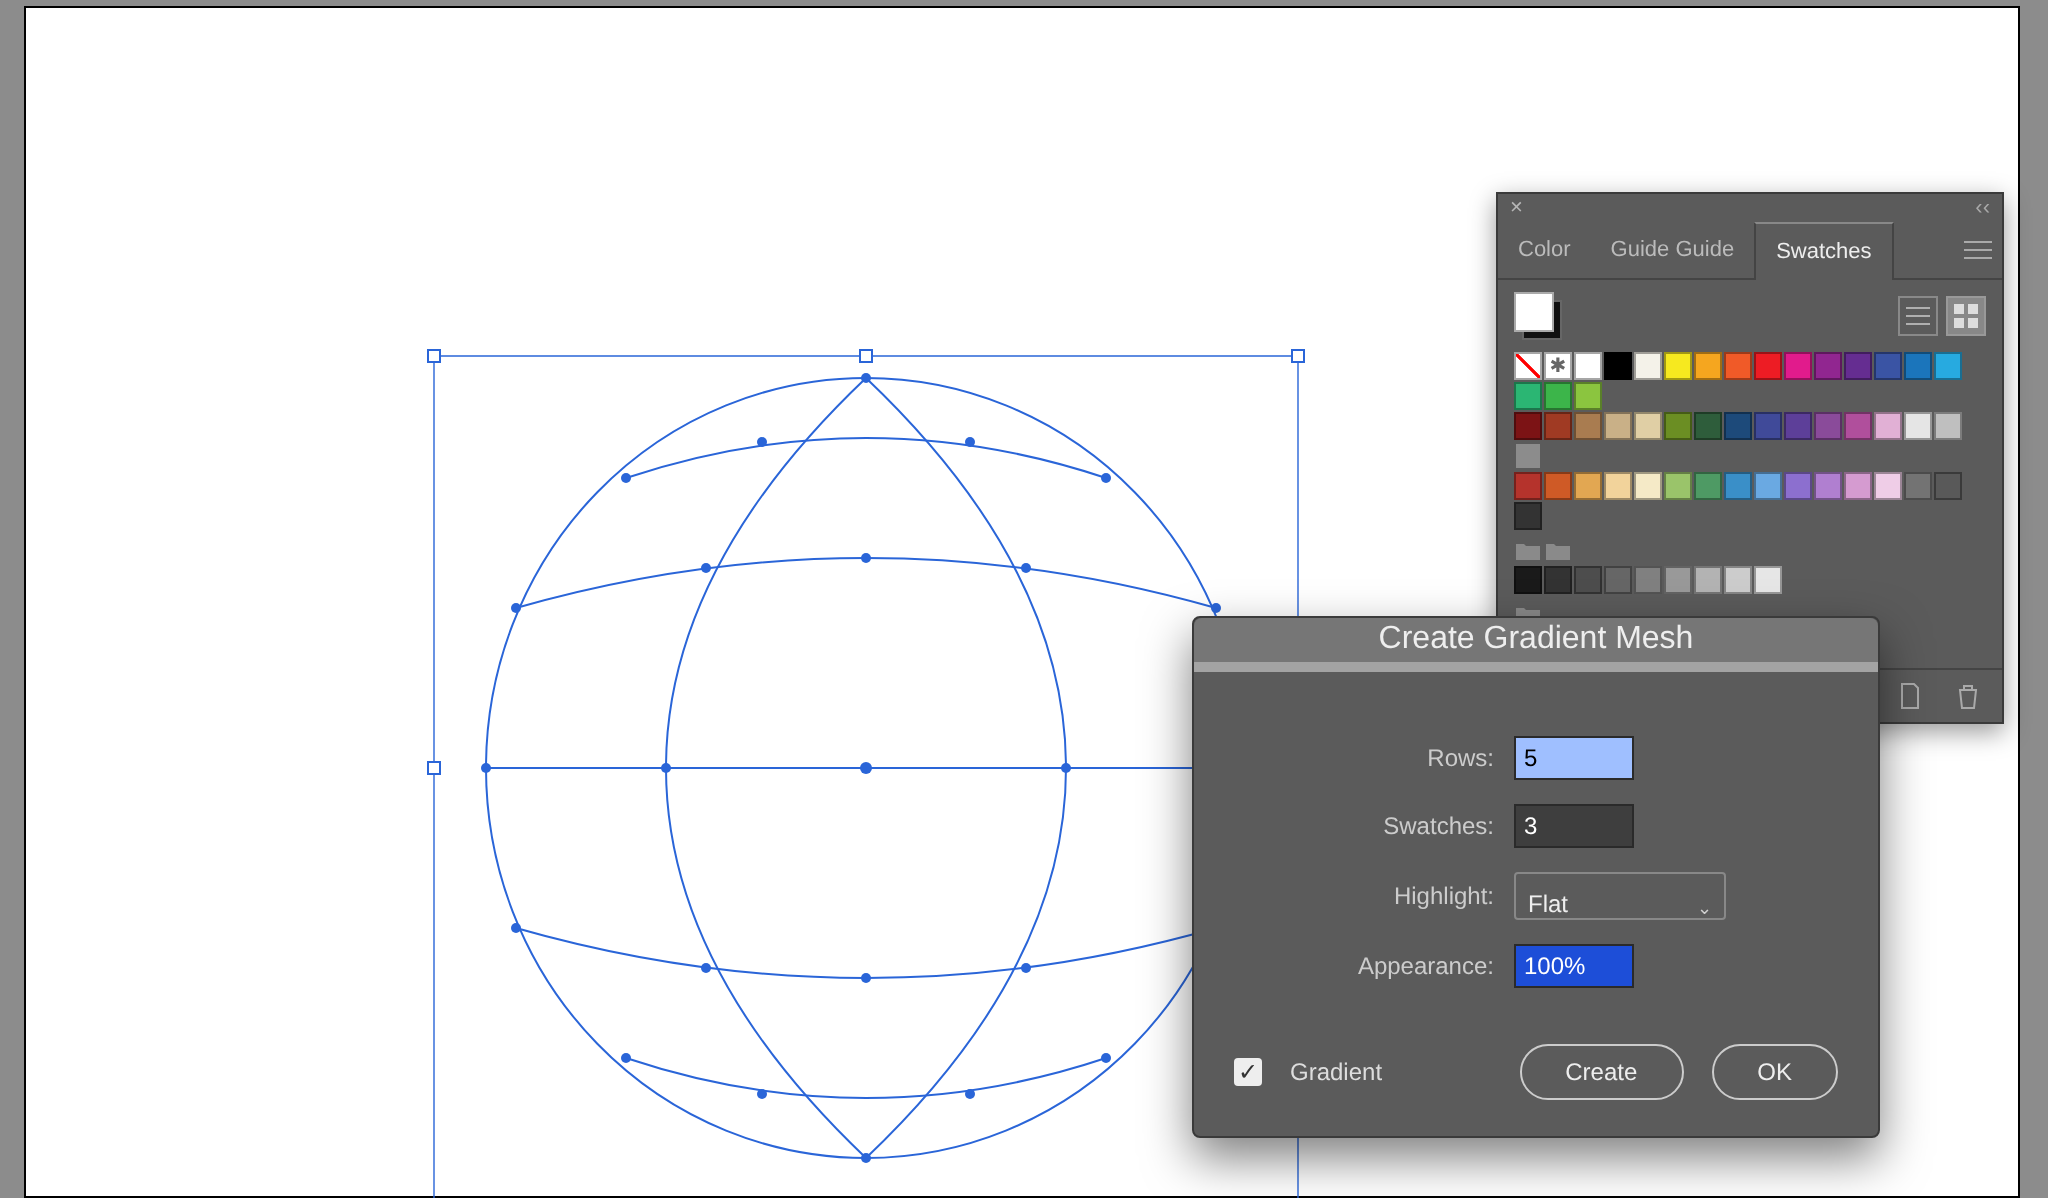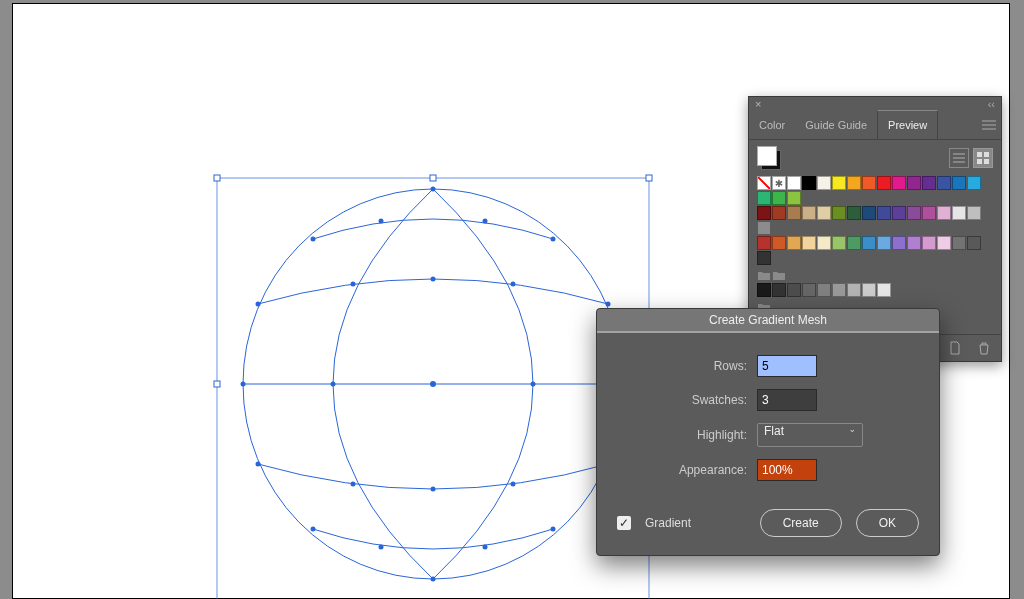--- a/index.html
+++ b/index.html
@@ -11,21 +11,21 @@
 .art svg{display:block}
 .blue{stroke:#2a65d8;fill:none;vector-effect:non-scaling-stroke}
 .handle{fill:#2a65d8;stroke:none}
 .anchor{fill:#fff;stroke:#2a65d8;stroke-width:1}
 
 
 .panel{position:absolute;right:22px;top:96px;width:252px;background:#5b5b5b;border:1px solid #3a3a3a;box-shadow:0 4px 12px rgba(0,0,0,.4);color:#ddd;font-size:11px}
 .panel-header{height:14px;display:flex;align-items:center;padding:0 6px}
 .panel-header .x{opacity:.7}
 .panel-rt{margin-left:auto;opacity:.6}
-.tabs{display:flex;align-items:flex-end;height:28px;border-bottom:1px solid #444}
+.tabs{display:flex;align-items:flex-start;height:28px;border-bottom:1px solid #444}
 .tabs .tab{padding:0 10px;height:28px;line-height:28px;color:#bbb;cursor:pointer}
 .tabs .tab.active{background:#5b5b5b;color:#eee;border-top:1px solid #888;border-left:1px solid #444;border-right:1px solid #444}
 .tabs .menu{margin-left:auto;width:24px;height:28px;display:flex;align-items:center;justify-content:center;opacity:.7;cursor:pointer}
 .fgbg{display:flex;align-items:center;padding:6px 8px}
 .fgbg .box{position:relative;width:24px;height:24px}
 .fgbg .fg{position:absolute;width:18px;height:18px;left:0;top:0;background:#fff;border:1px solid #aaa}
 .fgbg .bg{position:absolute;width:18px;height:18px;right:0;bottom:0;background:#111;border:1px solid #666}
 .fgbg .views{margin-left:auto;display:flex;gap:4px}
 .vicon{width:18px;height:18px;border:1px solid #999;display:flex;align-items:center;justify-content:center;opacity:.75;cursor:pointer}
 .vicon.active{opacity:1;background:#888}
@@ -38,27 +38,27 @@
 .reg::after{content:"✱";position:absolute;inset:0;display:flex;align-items:center;justify-content:center;font-size:10px;color:#666}
 .folders{padding:2px 8px 0 8px;display:flex;flex-wrap:wrap}
 .folder{width:14px;height:14px;margin:0 1px 1px 0;border-radius:1px;display:flex;align-items:center;justify-content:center}
 .folder svg{width:12px;height:12px}
 .panel-foot{display:flex;gap:12px;align-items:center;height:26px;padding:0 8px;border-top:1px solid #444;margin-top:4px}
 .ficon{width:18px;height:18px;display:flex;align-items:center;justify-content:center;opacity:.7;cursor:pointer}
 .panel-foot .sp{flex:1}
 
 
 .dialog{position:absolute;left:596px;top:308px;width:342px;background:#5b5b5b;color:#ddd;border:1px solid #3a3a3a;box-shadow:0 10px 24px rgba(0,0,0,.5);font-size:12px;border-radius:4px}
-.dialog-header{height:22px;background:#767676;color:#eee;display:flex;align-items:center;justify-content:center;font-size:12px;border-radius:4px 4px 0 0;border-bottom:2px solid #a3a3a3;position:relative}
-.dlg-body{padding:22px 20px 16px 20px}
+.dialog-header{height:22px;background:#767676;color:#eee;display:flex;align-items:center;justify-content:center;font-size:16px;border-radius:4px 4px 0 0;border-bottom:5px solid #a3a3a3;position:relative}
+.dlg-body{padding:32px 20px 16px 20px}
 .field{display:flex;align-items:center;margin-bottom:12px}
 .field label{width:130px;text-align:right;padding-right:10px;color:#ccc}
 .field input{width:50px;height:20px;background:#3e3e3e;border:1px solid #2a2a2a;color:#fff;padding:0 4px;font-family:inherit;font-size:12px}
-.field input.ro{background:#c2410c}
-.field .sel{width:92px;height:22px;background:#5b5b5b;border:1px solid #888;border-radius:2px;display:flex;align-items:flex-start;padding:0 6px;color:#eee}
+.field input.ro{background:#1d4ed8}
+.field .sel{width:92px;height:22px;background:#5b5b5b;border:1px solid #888;border-radius:2px;display:flex;align-items:flex-end;padding:0 6px;color:#eee}
 .field .sel .chev{margin-left:auto;font-size:9px;opacity:.8}
 .dlg-foot{display:flex;align-items:center;padding:0 20px 18px 20px;gap:14px}
 .chk{width:14px;height:14px;background:#eee;display:flex;align-items:center;justify-content:center;font-size:12px;color:#333;border-radius:2px}
 .btn{height:26px;border:1px solid #ccc;border-radius:14px;padding:0 22px;display:flex;align-items:center;justify-content:center;background:transparent;color:#eee;cursor:pointer}
 .dlg-foot .spacer{flex:1}
 
 .hl{background:#9fbfff!important;color:#000!important}
 </style>
 </head>
 <body>
@@ -126,21 +126,21 @@
   </div>
 
   <div class="panel">
     <div class="panel-header">
       <span class="x">×</span>
       <span class="panel-rt">‹‹</span>
     </div>
     <div class="tabs">
       <div class="tab">Color</div>
       <div class="tab">Guide Guide</div>
-      <div class="tab active">Preview</div>
+      <div class="tab active">Swatches</div>
       <div class="menu">
         <svg width="14" height="10">
             <line x1="0" y1="1" x2="14" y2="1" stroke="#ccc"></line>
             <line x1="0" y1="5" x2="14" y2="5" stroke="#ccc"></line>
             <line x1="0" y1="9" x2="14" y2="9" stroke="#ccc"></line>
           </svg>
       </div>
     </div>
     <div class="fgbg">
       <div class="box">

